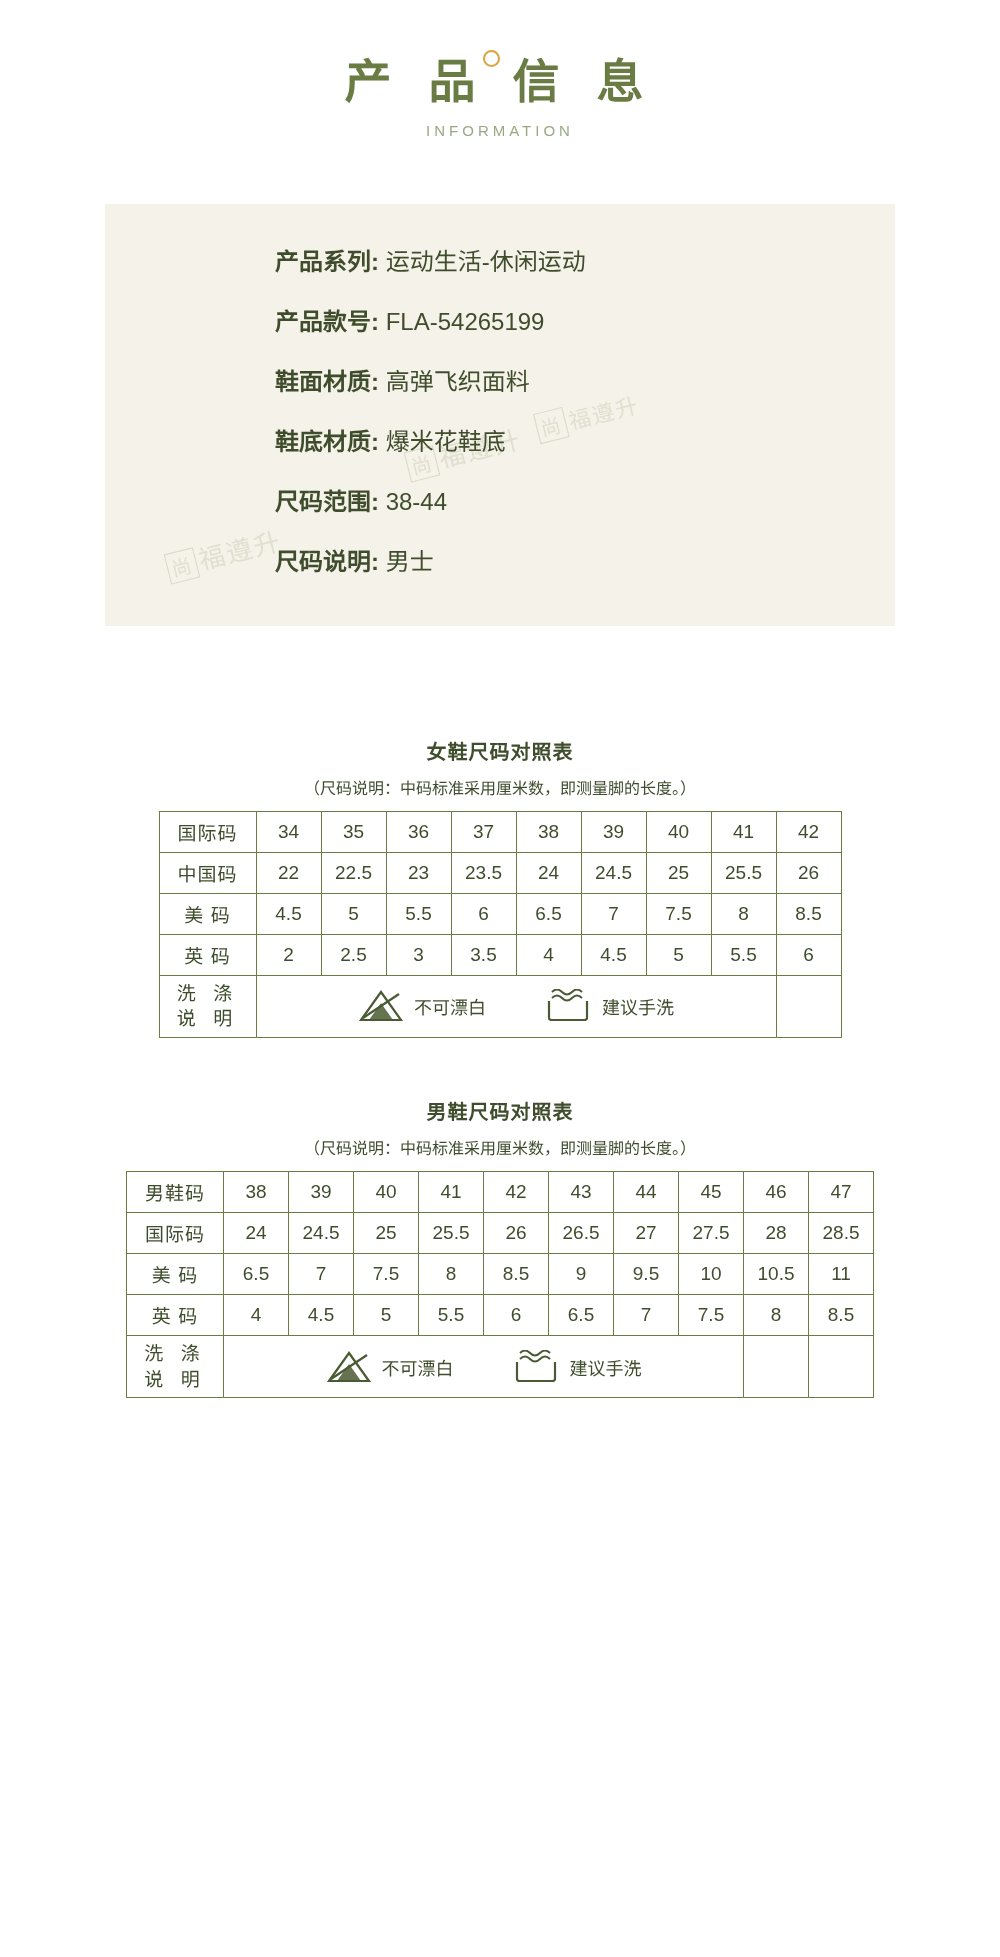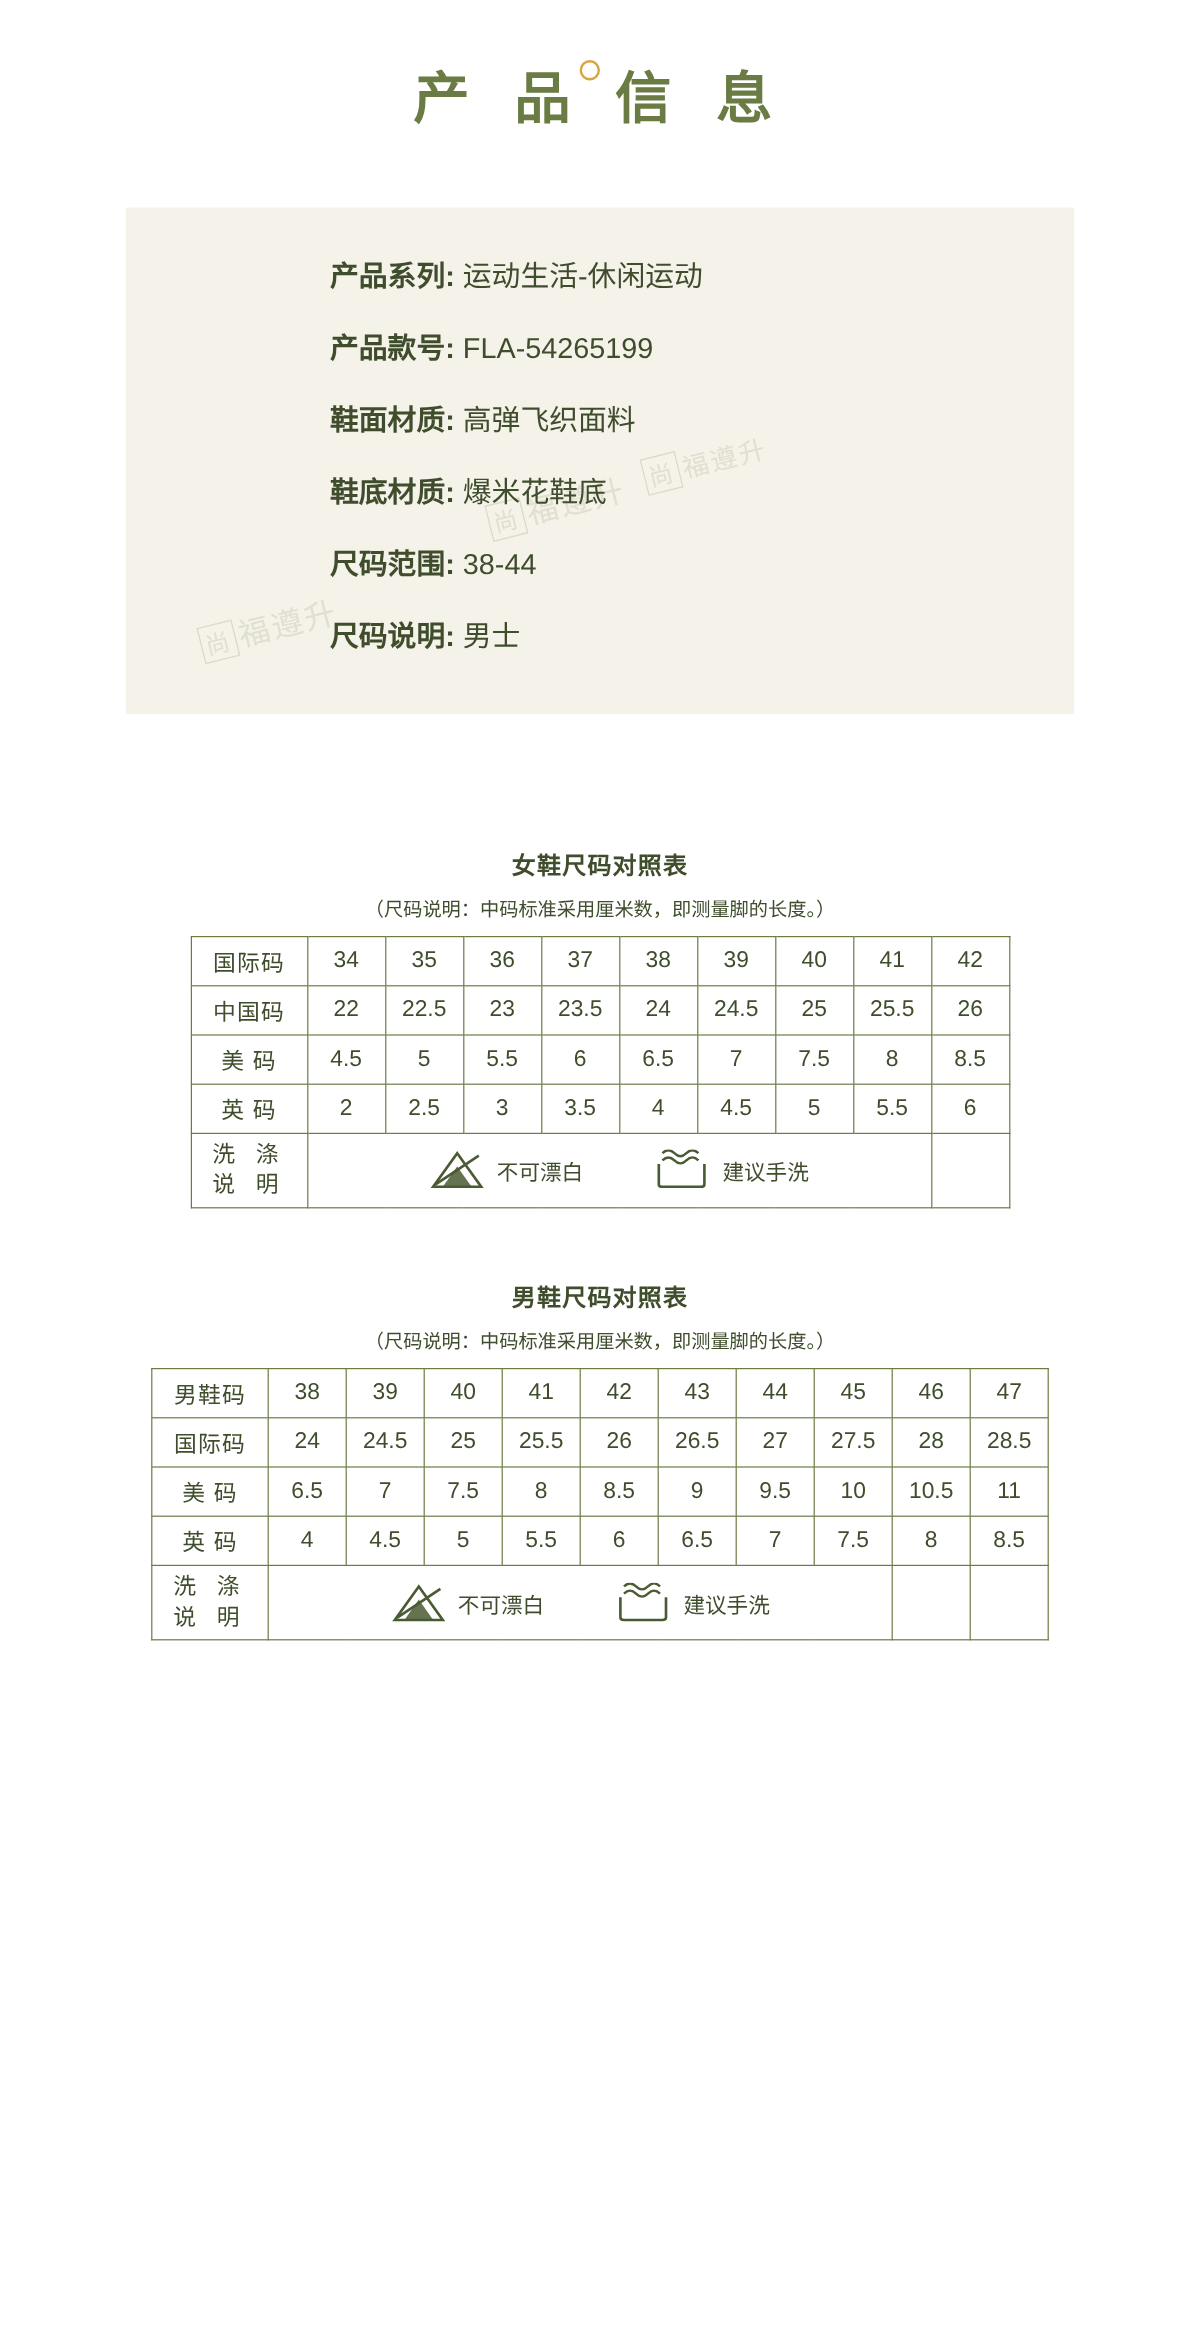--- a/index.html
+++ b/index.html
@@ -174,20 +174,21 @@
   svg.care-icon { display: block; }
 </style>
 </head>
 <body>
 
 <div class="header">
   <div class="header-title">
     <span>产 品 信 息</span>
     <span class="header-dot"></span>
   </div>
+  <div class="header-sub">INFORMATION</div>
 </div>
 
 <div class="info-card">
   <div class="wm wm1"><span class="wm-box">尚</span>福遵升</div>
   <div class="wm wm2"><span class="wm-box">尚</span>福遵升</div>
   <div class="wm wm3"><span class="wm-box">尚</span>福遵升</div>
 
   <div class="info-row">
     <span class="info-label">产品系列:</span>
     <span class="info-value">运动生活-休闲运动</span>

